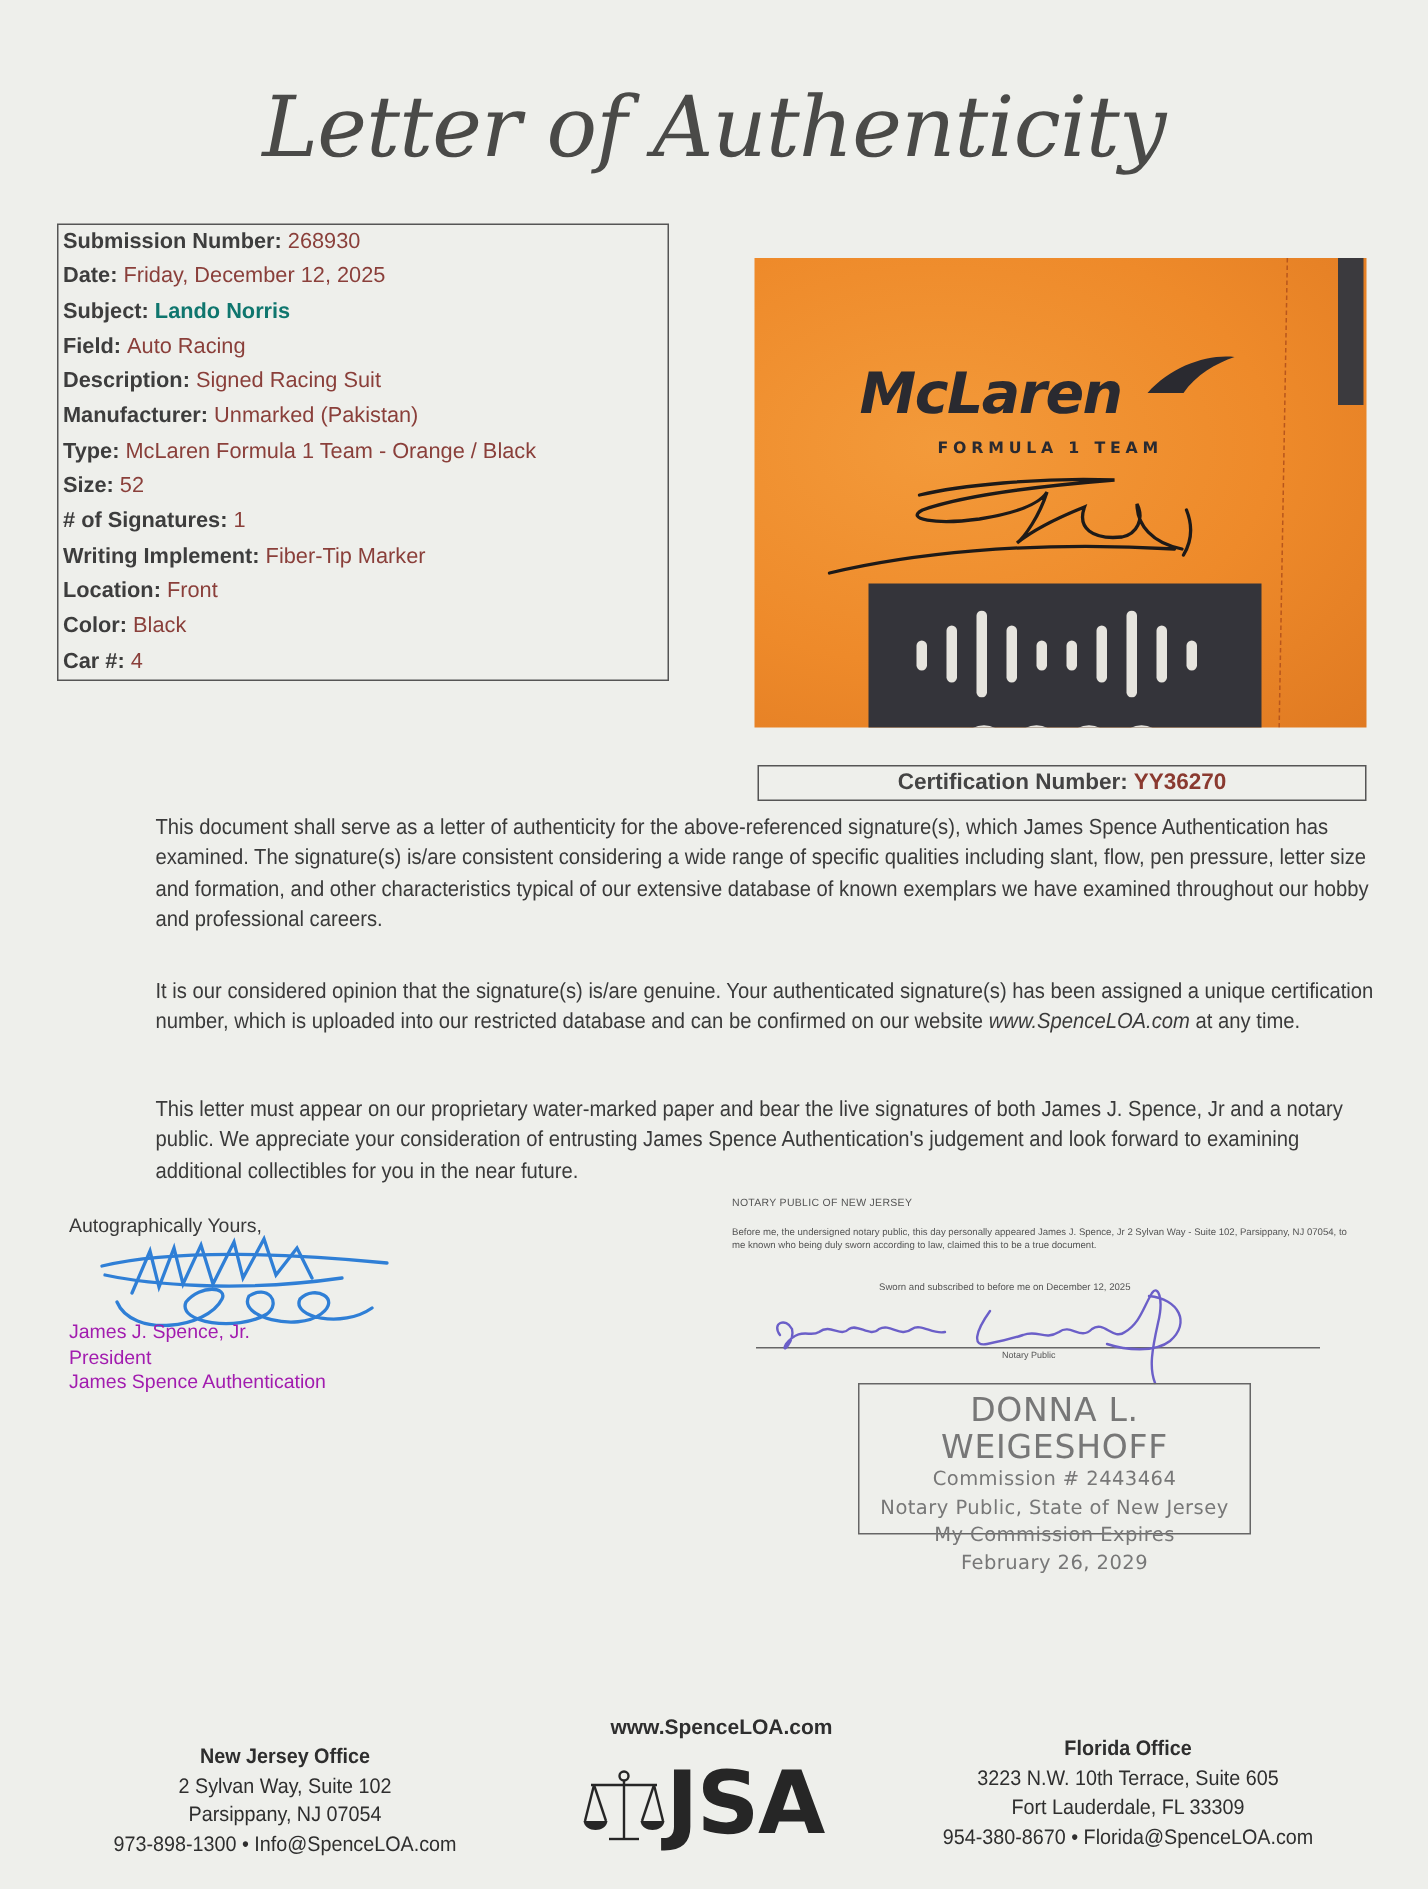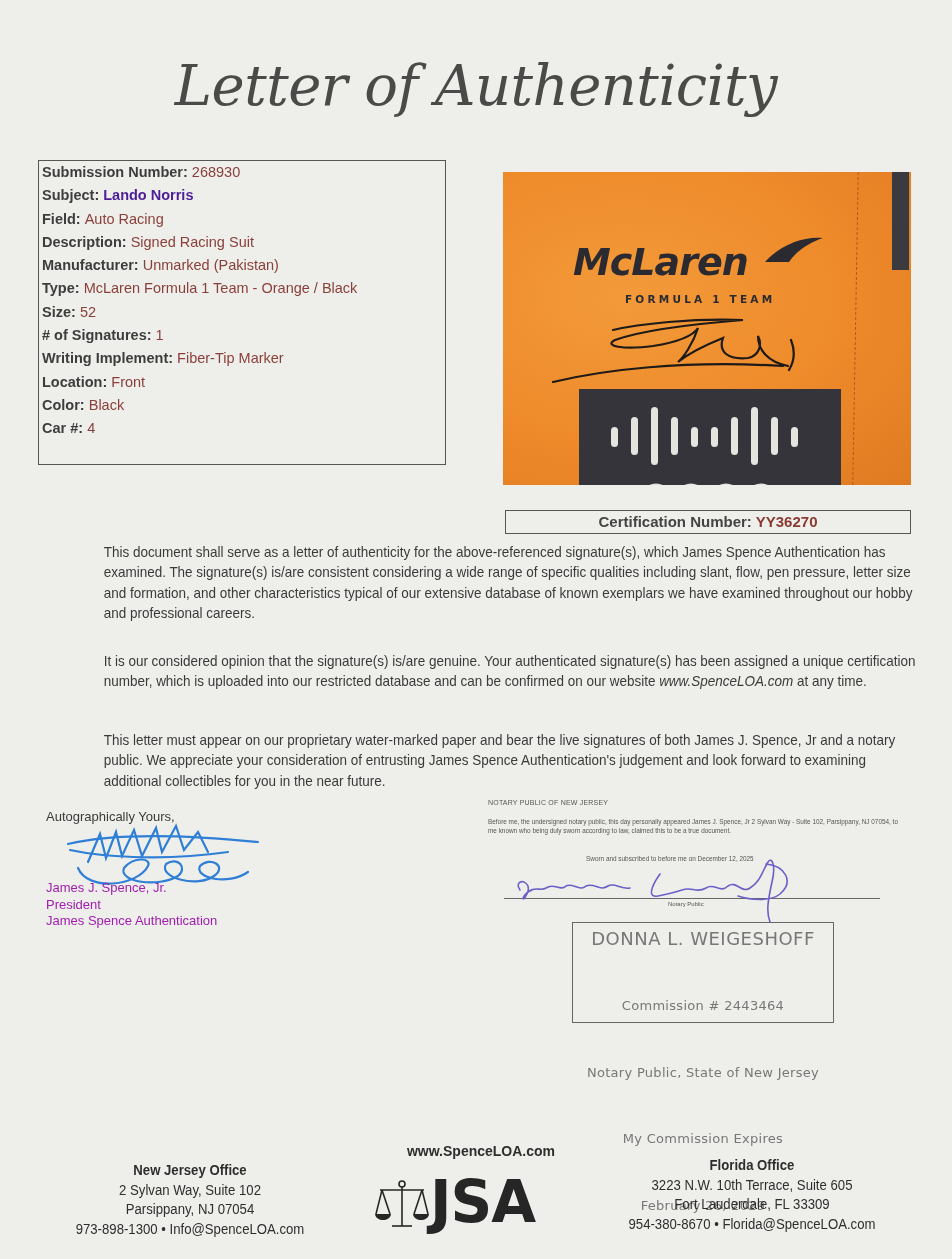--- a/index.html
+++ b/index.html
@@ -14,31 +14,31 @@
   .title {
     position: absolute; left: 0; top: 53px; width: 952px;
     text-align: center;
     font-family: "DejaVu Serif", "Liberation Serif", serif;
     font-style: italic;
     font-size: 56px;
     color: #4a4a48;
     letter-spacing: -0.5px;
   }
   .info-box {
-    position: absolute; left: 38px; top: 160px; width: 408px; height: 305px;
+    position: absolute; left: 38px; top: 149px; width: 408px; height: 305px;
     border: 1.5px solid #555;
     padding: 0 0 0 3px;
   }
   .info-row {
     height: 23.3px; line-height: 23.3px;
     font-size: 14.5px; white-space: nowrap;
   }
   .info-row .k { font-weight: bold; color: #3d3d3d; }
   .info-row .v { color: #8a3f3a; }
-  .info-row .v.bold { font-weight: bold; color: #4c1d95; }
+  .info-row .v.bold { font-weight: bold; color: #0f766e; }
 
   .photo {
     position: absolute; left: 503px; top: 172px; width: 408px; height: 313px;
     overflow: hidden;
     background: radial-gradient(ellipse at 30% 40%, #f39a3a 0%, #ee8a2a 55%, #e07a22 100%);
   }
   .photo .stripe { position: absolute; right: 2px; top: 0; width: 17px; height: 98px; background: #3b3a3e; }
   .photo .seam { position: absolute; left: 352px; top: 0; width: 0; height: 313px; border-left: 1.5px dashed #b8561c; transform: skewX(-1deg); }
   .photo .brand {
     position: absolute; left: 70px; top: 68px;
@@ -89,38 +89,39 @@
   .notary-sworn { position: absolute; left: 586px; top: 855px; font-size: 6.4px; color: #555; }
   .notary-line { position: absolute; left: 504px; top: 898px; width: 376px; border-top: 1.2px solid #666; }
   .notary-label { position: absolute; left: 668px; top: 901px; font-size: 6px; color: #555; }
   .sig-notary { position: absolute; left: 510px; top: 852px; width: 300px; height: 72px; }
   .stamp {
     position: absolute; left: 572px; top: 922px; width: 262px; height: 101px;
     border: 1.5px solid #666;
     text-align: center; color: #777;
     font-family: "DejaVu Sans", sans-serif;
   }
-  .stamp .l1 { font-size: 18px; margin-top: 5px; letter-spacing: 0.5px; }
-  .stamp .l2, .stamp .l3, .stamp .l4, .stamp .l5 { font-size: 13px; line-height: 18.5px; letter-spacing: 0.3px; margin-top: 48px; }
+  .stamp .l1 { font-size: 22px; margin-top: 5px; letter-spacing: 0.5px; }
+  .stamp .l2, .stamp .l3, .stamp .l4, .stamp .l5 { font-size: 13px; line-height: 18.5px; letter-spacing: 0.3px; }
 
   .footer-left { position: absolute; left: 60px; top: 1161px; width: 260px; text-align: center; font-size: 14px; line-height: 19.5px; color: #2e2e2e; transform: scaleX(0.94); transform-origin: center top; }
   .footer-left .h, .footer-right .h { font-weight: bold; }
   .footer-right { position: absolute; left: 592px; top: 1156px; width: 320px; text-align: center; font-size: 14px; line-height: 19.5px; color: #2e2e2e; transform: scaleX(0.94); transform-origin: center top; }
   .footer-url { position: absolute; left: 386px; top: 1143px; width: 190px; text-align: center; font-size: 14px; font-weight: bold; color: #2e2e2e; }
-  .jsa { position: absolute; left: 374px; top: 1172px; width: 216px; height: 62px; }
+  .jsa { position: absolute; left: 388px; top: 1172px; width: 216px; height: 62px; }
   .jsa .scale { position: absolute; left: 0; top: 8px; width: 56px; height: 50px; }
   .jsa .word { position: absolute; left: 56px; top: -4px; font-family: "DejaVu Sans", sans-serif; font-weight: bold; font-size: 58px; color: #262626; letter-spacing: -1px; }
 </style>
 </head>
 <body>
 
 <div class="title">Letter of Authenticity</div>
 
 <div class="info-box">
   <div class="info-row"><span class="k">Submission Number</span><span class="k">: </span><span class="v">268930</span></div>
+  <div class="info-row"><span class="k">Date</span><span class="k">: </span><span class="v">Friday, December 12, 2025</span></div>
   <div class="info-row"><span class="k">Subject</span><span class="k">: </span><span class="v bold">Lando Norris</span></div>
   <div class="info-row"><span class="k">Field</span><span class="k">: </span><span class="v">Auto Racing</span></div>
   <div class="info-row"><span class="k">Description</span><span class="k">: </span><span class="v">Signed Racing Suit</span></div>
   <div class="info-row"><span class="k">Manufacturer</span><span class="k">: </span><span class="v">Unmarked (Pakistan)</span></div>
   <div class="info-row"><span class="k">Type</span><span class="k">: </span><span class="v">McLaren Formula 1 Team - Orange / Black</span></div>
   <div class="info-row"><span class="k">Size</span><span class="k">: </span><span class="v">52</span></div>
   <div class="info-row"><span class="k"># of Signatures</span><span class="k">: </span><span class="v">1</span></div>
   <div class="info-row"><span class="k">Writing Implement</span><span class="k">: </span><span class="v">Fiber-Tip Marker</span></div>
   <div class="info-row"><span class="k">Location</span><span class="k">: </span><span class="v">Front</span></div>
   <div class="info-row"><span class="k">Color</span><span class="k">: </span><span class="v">Black</span></div>

